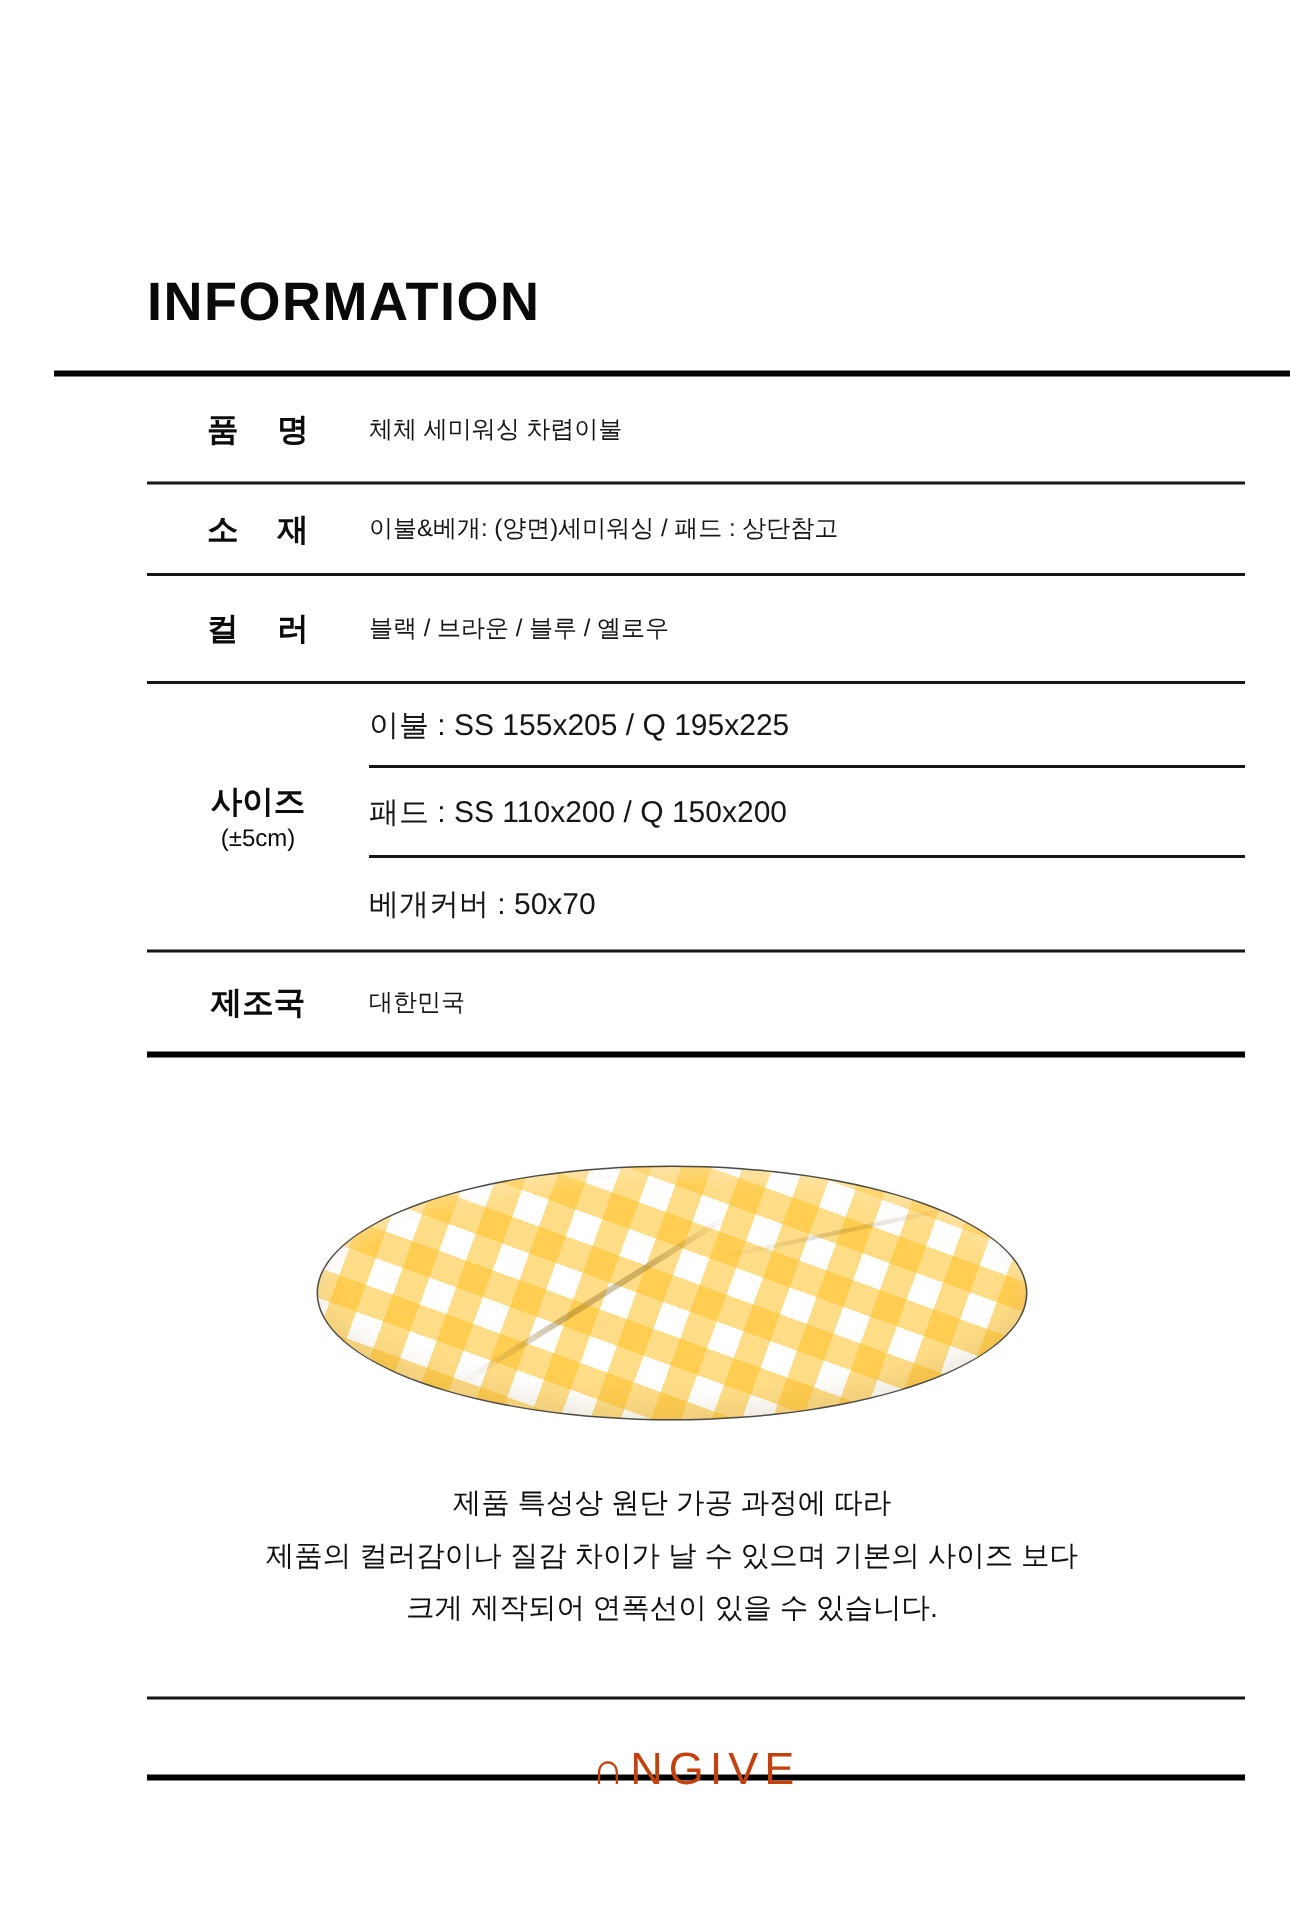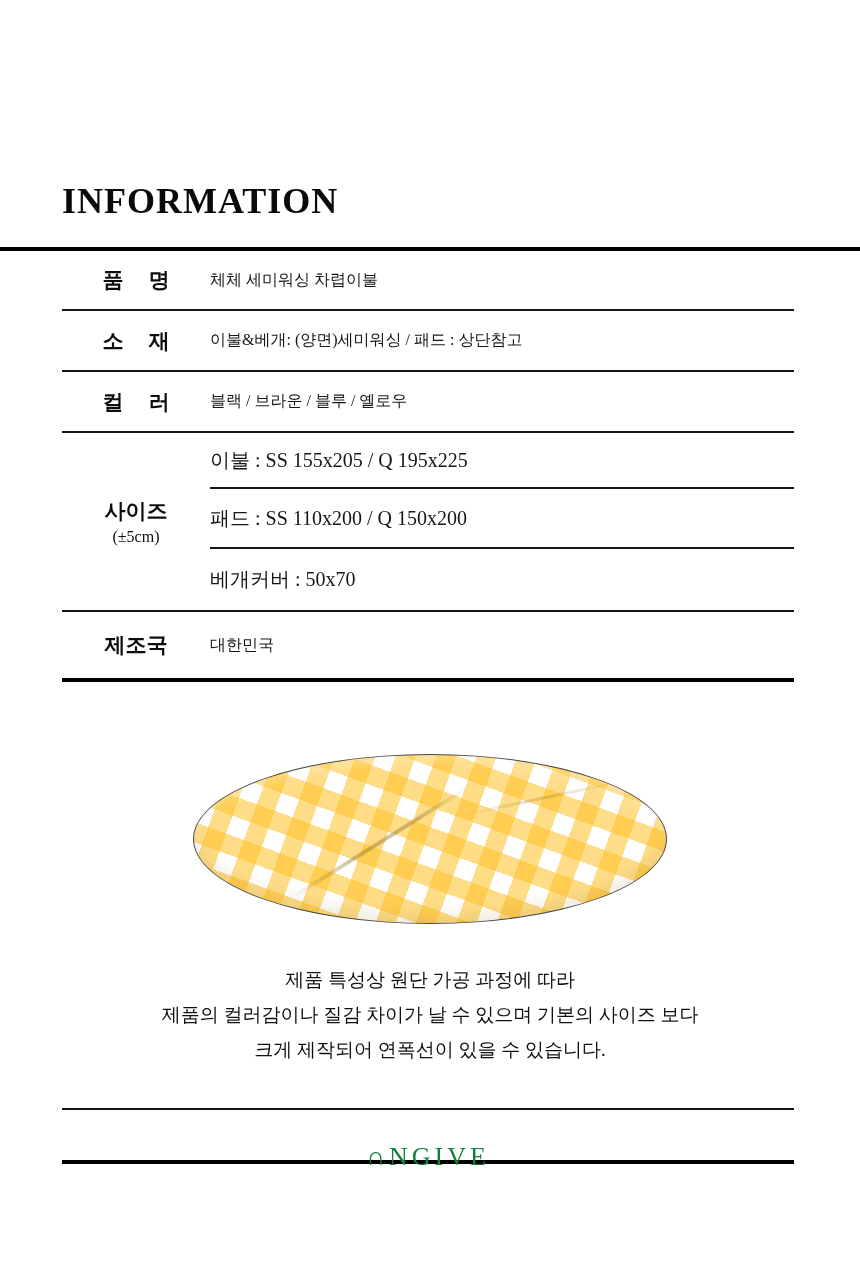--- a/index.html
+++ b/index.html
@@ -1,23 +1,24 @@
 <!DOCTYPE html>
 <html><head>
 <meta charset="utf-8">
 <style>
   html, body { margin: 0; padding: 0; background: #ffffff; }
   .page {
     width: 860px; height: 1281px;
     background: #fff;
     overflow: hidden;
-    font-family: Liberation Serif, serif;
+    font-family: Liberation Sans, sans-serif;
     color: #111;
     box-sizing: border-box;
     padding-top: 183px;
+    padding-left: 36px;
   }
   .title {
     margin: 0 0 0 62px;
     font-size: 36px;
     line-height: 36px;
     font-weight: 700;
     letter-spacing: 1px;
     color: #0a0a0a;
   }
   .top-rule {
@@ -25,23 +26,23 @@
     width: 860px; height: 4px;
     background: #000;
   }
   
   .info-table { margin-left: 62px; width: 732px; }
   .row {
     display: flex; align-items: center;
     box-sizing: border-box;
     border-bottom: 2px solid #161616;
   }
-  .row-name    { height: 60px; }
+  .row-name    { height: 72px; }
   .row-material{ height: 61px; }
-  .row-color   { height: 61px; }
+  .row-color   { height: 72px; }
   .row-size    { height: 179px; }
   .row-origin  { height: 70px; border-bottom: 4px solid #000; }
   .cell-label {
     width: 148px; flex: 0 0 148px;
     display: flex; flex-direction: column;
     align-items: center; justify-content: center;
     font-weight: 700; font-size: 21px;
     color: #0c0c0c;
   }
   .label-spaced { word-spacing: 20px; white-space: pre; }
@@ -103,23 +104,23 @@
     width: 732px; height: 2px;
     background: #161616;
   }
   .logo-row {
     margin-left: 62px; width: 732px; height: 50px;
     box-sizing: content-box;
     display: flex; align-items: center; justify-content: center;
     border-bottom: 4px solid #000;
   }
   .logo {
-    font-size: 26px; font-weight: 500;
+    font-size: 30px; font-weight: 500;
     letter-spacing: 4px;
-    color: #15803d;
+    color: #c2410c;
     margin-top: 43px;
   }
 </style>
 </head>
 <body>
 
 <div class="page">
 
   <h1 class="title">INFORMATION</h1>
 

